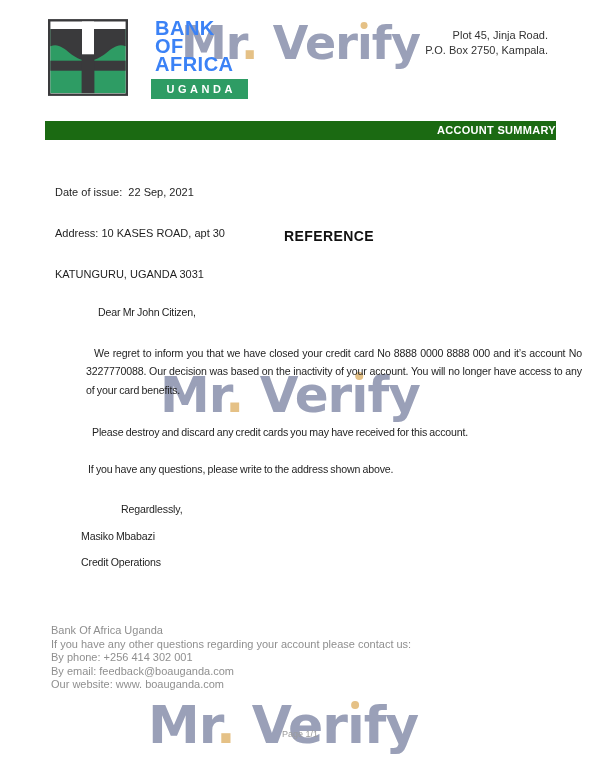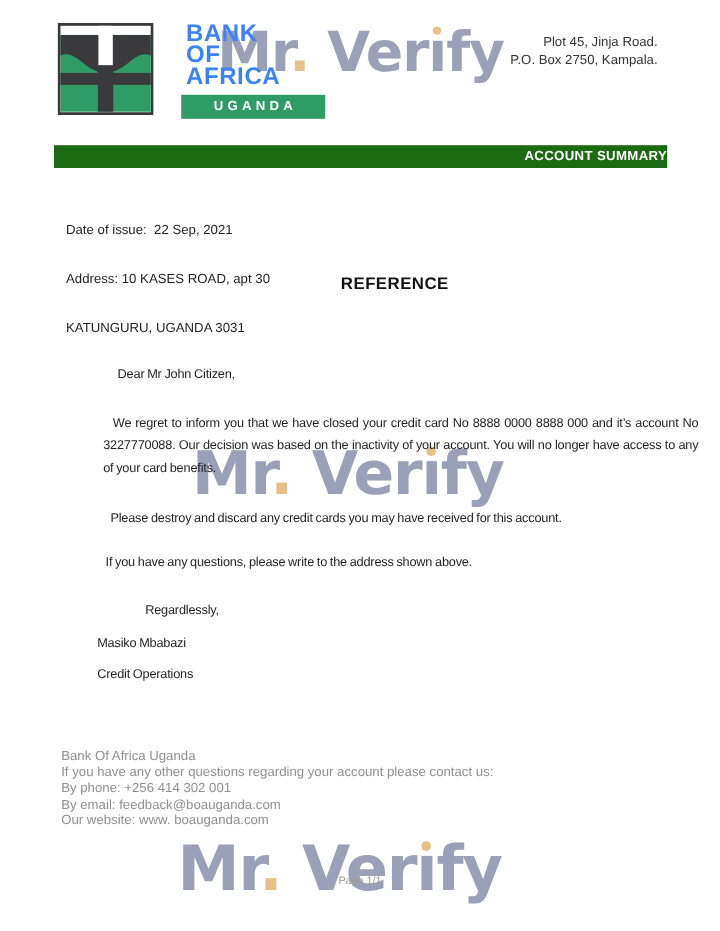--- a/index.html
+++ b/index.html
@@ -22,21 +22,21 @@
     content:"";position:absolute;left:50%;transform:translateX(-50%);
     top:0.04em;width:0.15em;height:0.15em;border-radius:50%;background:#e5c186;
   }
   
   .emblem{position:absolute;left:48px;top:19px;z-index:1;}
   .logo-text{
     position:absolute;left:155px;top:19px;z-index:1;
     font-size:20px;font-weight:bold;line-height:18px;letter-spacing:0.5px;color:#3b82f6;
   }
   .logo-country{
-    position:absolute;left:151px;top:79px;width:120px;height:20px;z-index:1;
+    position:absolute;left:151px;top:79px;width:97px;height:20px;z-index:1;
     background:#2e9c64;color:#fff;font-weight:bold;font-size:11px;line-height:20px;
     text-align:center;letter-spacing:3.5px;text-indent:3.5px;
   }
   .header-address{
     position:absolute;right:52px;top:28px;z-index:1;text-align:right;
     font-size:11px;line-height:15px;color:#333;
   }
   
   .banner{
     position:absolute;left:45px;top:121px;width:511px;height:19px;z-index:1;

